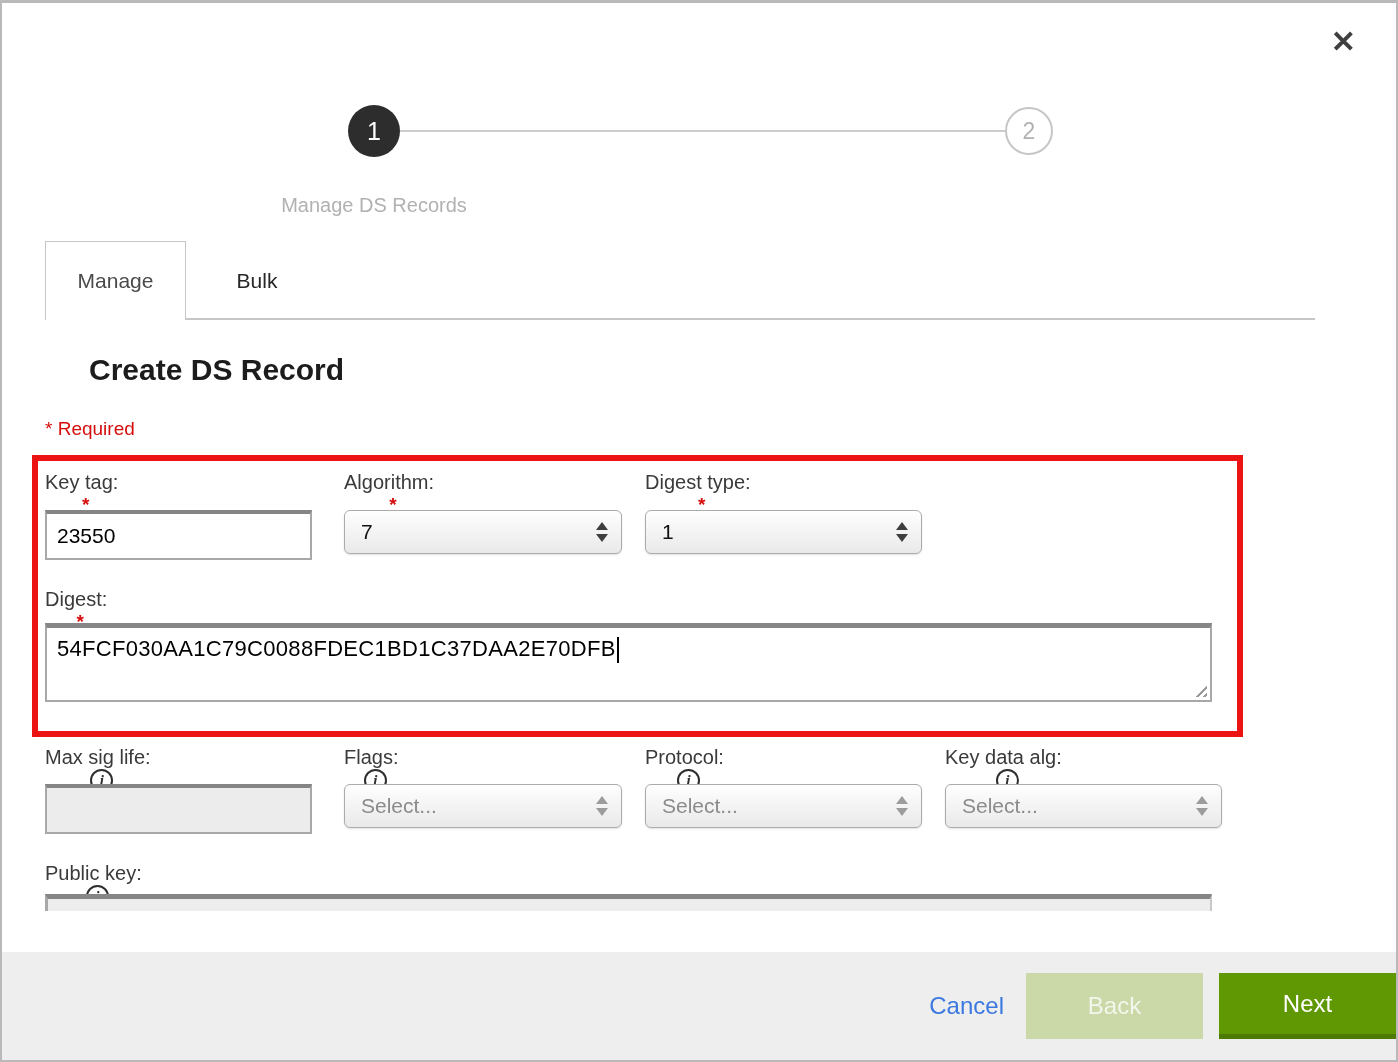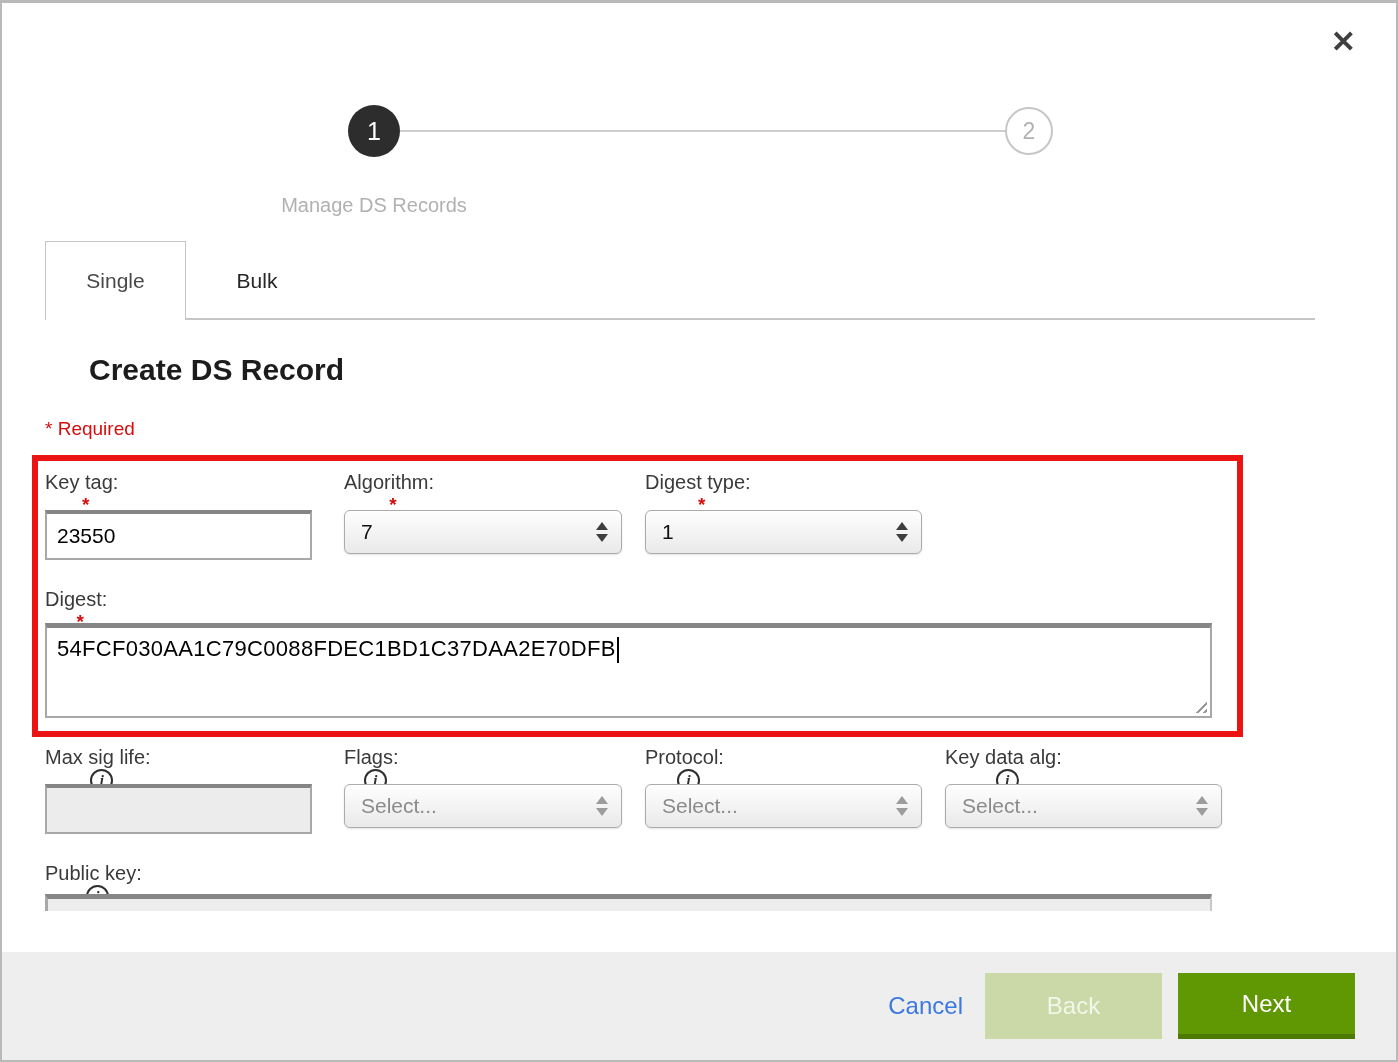--- a/index.html
+++ b/index.html
@@ -121,21 +121,21 @@
   }
   .arr-up, .arr-dn { width:0; height:0; border-left:6px solid transparent; border-right:6px solid transparent; }
   .arr-up { border-bottom:8px solid #3e3e3e; }
   .arr-dn { border-top:8px solid #3e3e3e; }
   .select.muted .arr-up { border-bottom-color:#9c9c9c; }
   .select.muted .arr-dn { border-top-color:#9c9c9c; }
 
   
   .digest-area {
     position:absolute; left:43px; top:620px;
-    width:1167px; height:95px;
+    width:1167px; height:79px;
     border:2px solid #a8a8a8; border-top:5px solid #868686;
     background:#fff; padding:8px 10px;
     font-size:22px; color:#000; letter-spacing:0.3px;
     cursor:text;
   }
   .text-cursor {
     display:inline-block; width:2px; height:26px;
     background:#000; vertical-align:middle; margin-left:1px;
   }
   .resize-handle {
@@ -154,21 +154,20 @@
     border-right:2px solid #cycle;
     border-right:2px solid #c9c9c9;
     background:#ededed; overflow:hidden;
   }
 
   
   .footer {
     position:absolute; left:0; bottom:0;
     width:100%; height:108px; background:#eeeeee;
     display:flex; align-items:center; justify-content:flex-end;
-    padding-right:41px;
   }
   .cancel-link {
     font-size:24px; color:#3b78e0; cursor:pointer; margin-right:22px;
   }
   .btn {
     width:177px; height:66px;
     display:flex; align-items:center; justify-content:center;
     font-size:24px; border:none;
   }
   .btn-back {
@@ -189,21 +188,21 @@
   <div class="stepper-line"></div>
   <div class="step step-1">
     <div class="step-circle">1</div>
     <div class="step-label">Manage DS Records</div>
   </div>
   <div class="step step-2">
     <div class="step-circle">2</div>
   </div>
 
   <div class="tab-underline"></div>
-  <div class="tab tab-single">Single</div>
+  <div class="tab tab-single">Manage</div>
   <div class="tab tab-bulk">Bulk</div>
 
   <div class="heading">Create DS Record</div>
   <div class="required-note">* Required</div>
 
   <div class="red-box"></div>
 
   <div class="field-label" style="left:43px; top:468px;">
     <span>Key tag:</span>
     <span class="req-star">*</span>

